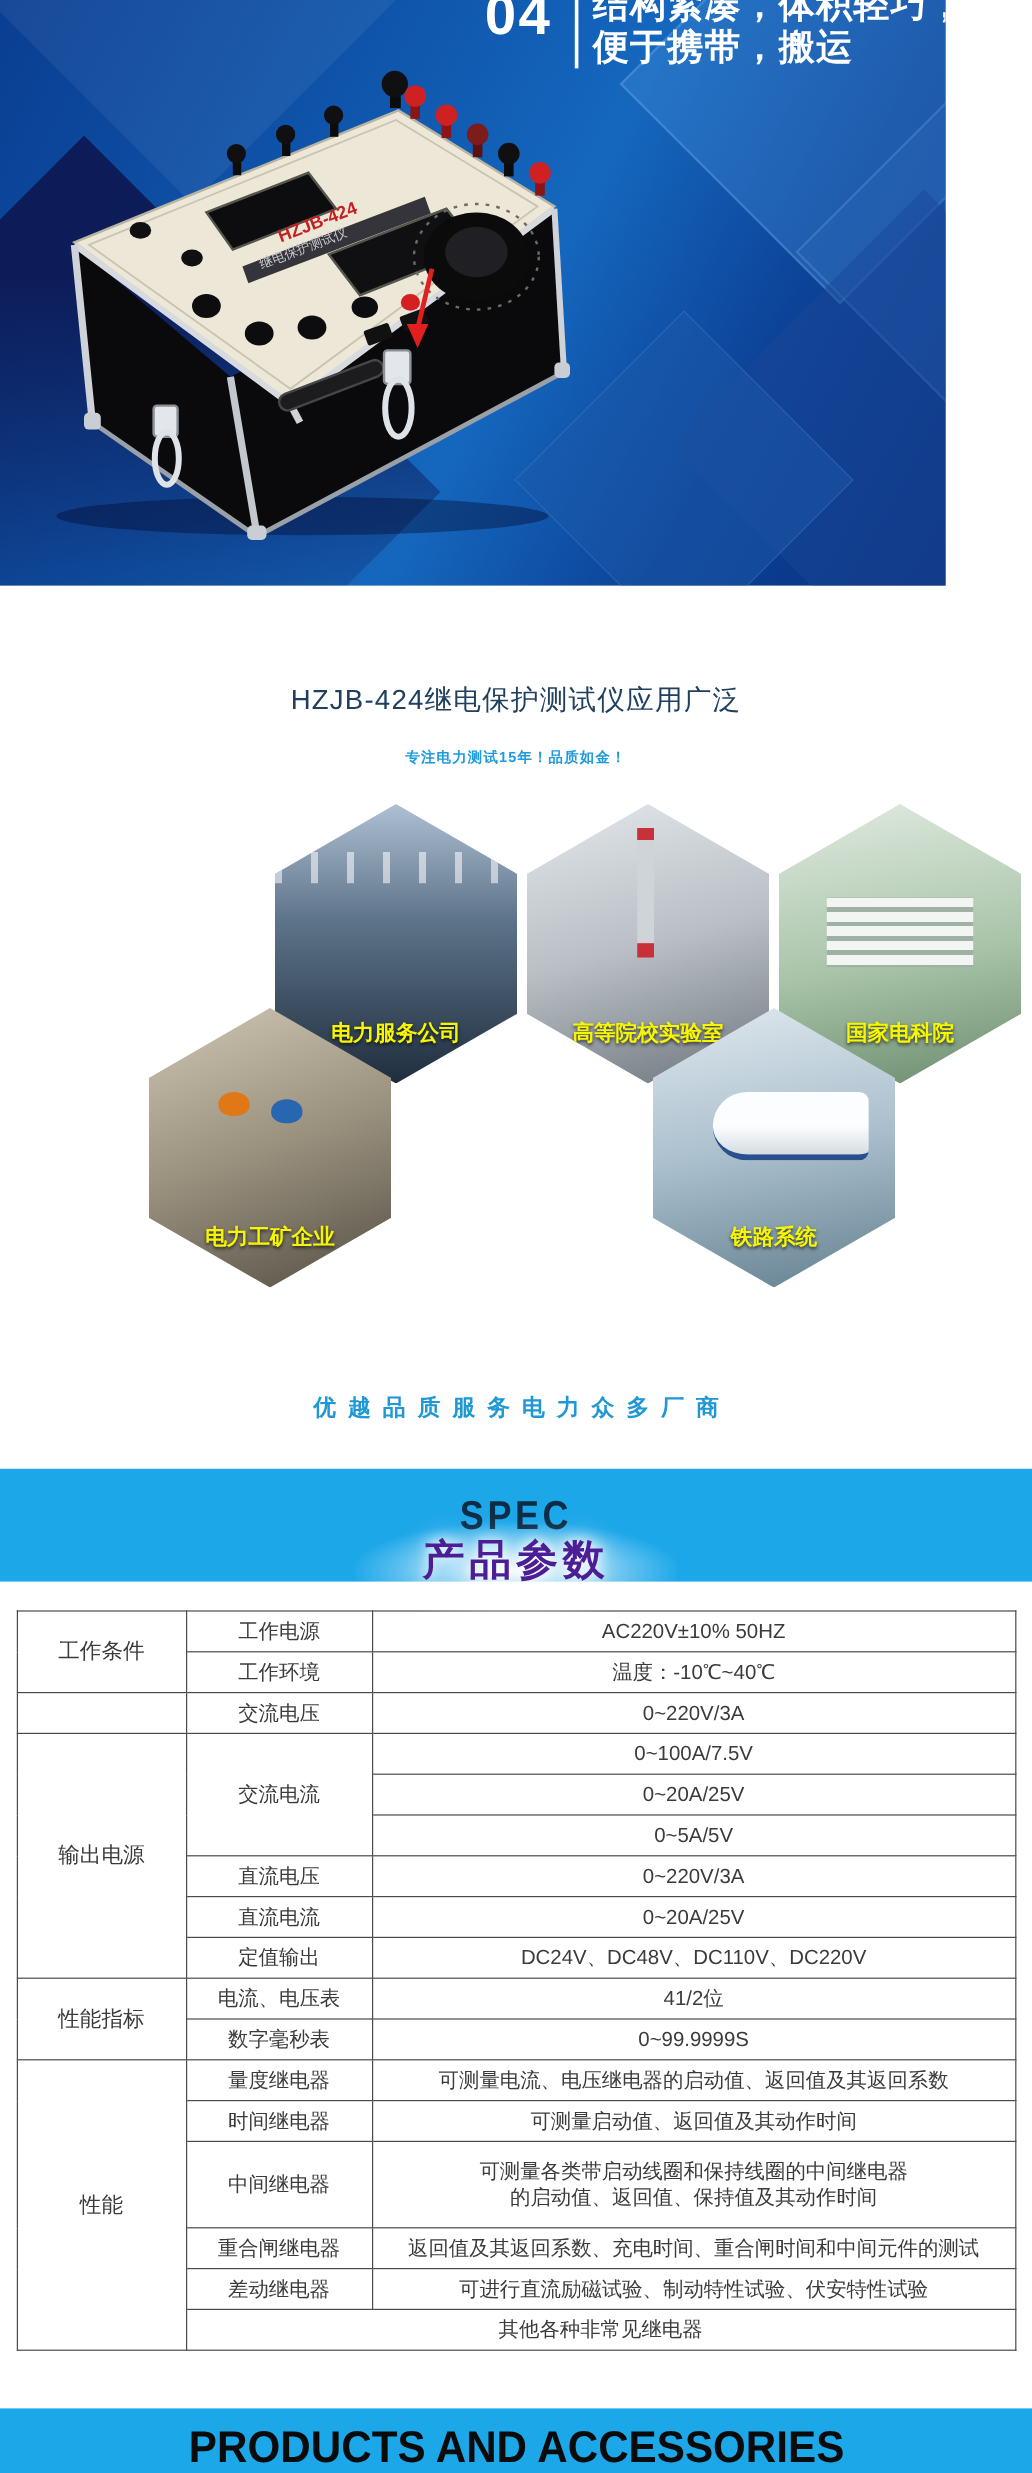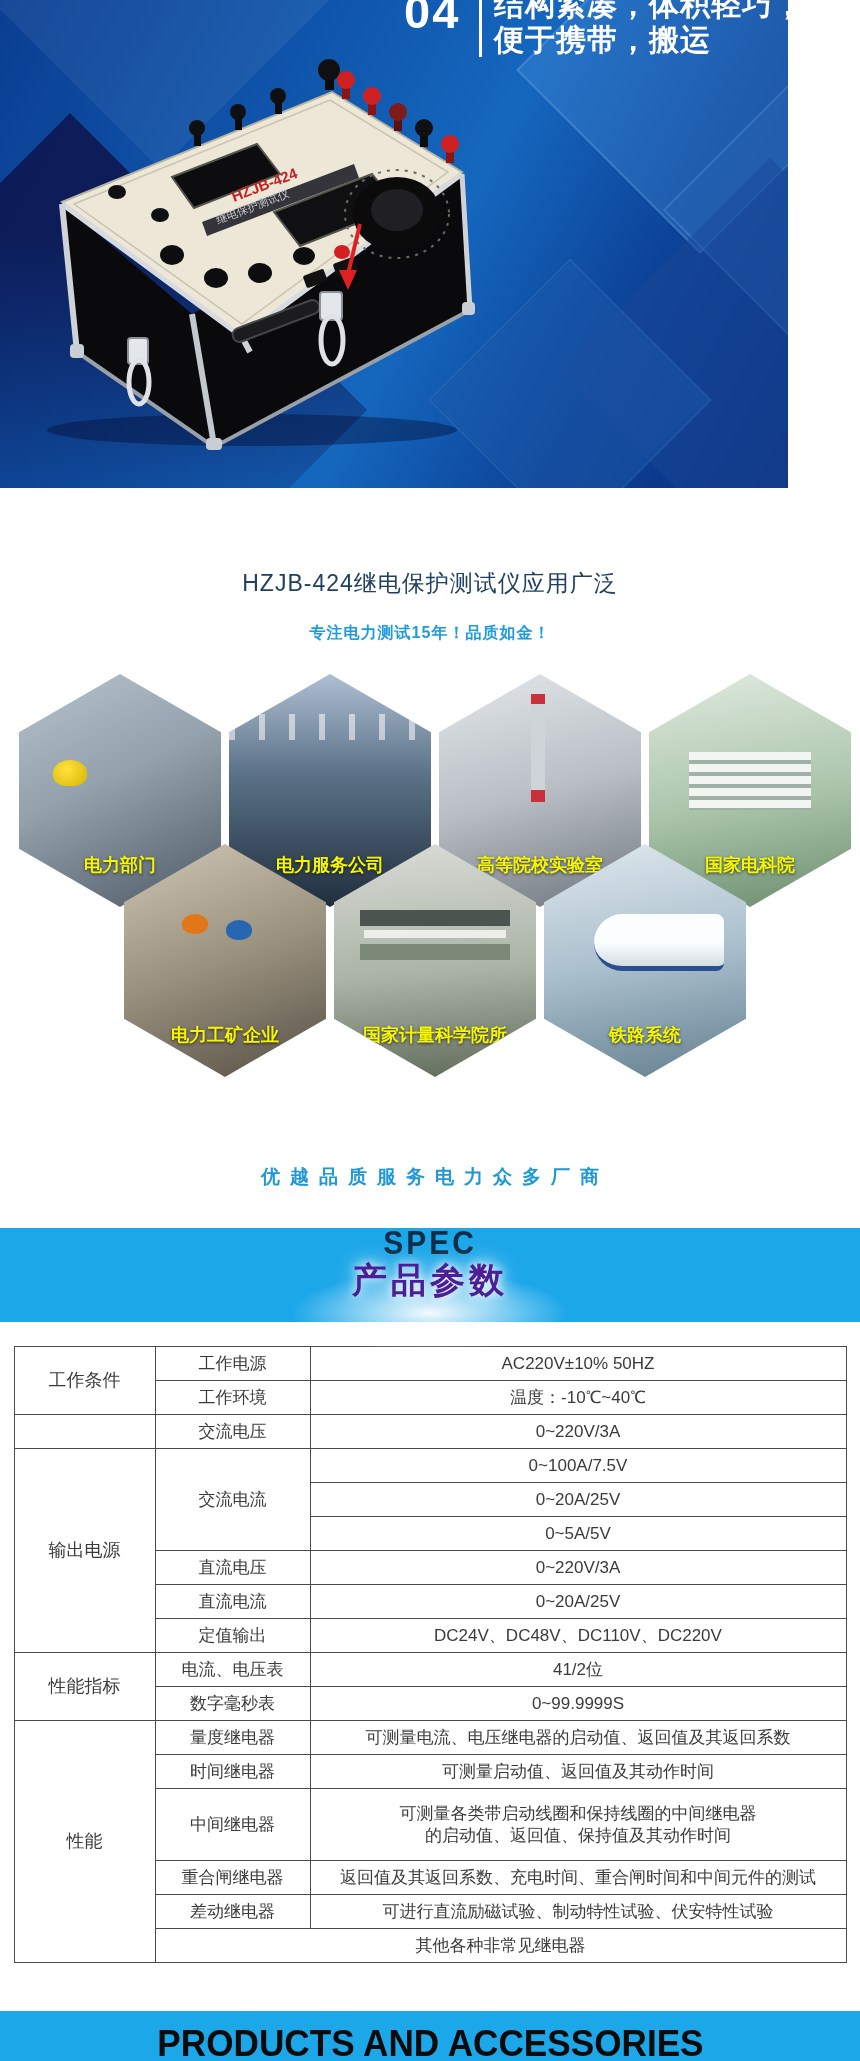--- a/index.html
+++ b/index.html
@@ -25,21 +25,21 @@
   .g6 { width:200px; height:200px; left:470px; top:300px; transform:rotate(45deg);
         background:rgba(30,90,170,.45); border:1px solid rgba(140,195,250,.15);}
   .badge { position:absolute; left:404px; top:-16px; color:#fff; font-size:47px; font-weight:bold; letter-spacing:2px;}
   .vline { position:absolute; left:479px; top:0; width:3px; height:57px; background:#fff;}
   .slogan { position:absolute; left:494px; top:-13px; color:#fff; font-weight:bold;
             font-size:30px; line-height:35px; letter-spacing:1px; white-space:nowrap;}
   .device { position:absolute; left:22px; top:52px; }
   
   .apps { text-align:center; }
   .apps-title { padding-top:80px; font-size:23px; color:#21405f; letter-spacing:1px; }
-  .apps-sub { margin-top:24px; font-size:16px; font-weight:bold; color:#1e9bdb; letter-spacing:1px;}
+  .apps-sub { margin-top:24px; font-size:12px; font-weight:bold; color:#1e9bdb; letter-spacing:1px;}
   .hexgrid { position:relative; width:860px; height:404px; margin-top:30px;}
   .hex { position:absolute; width:202px; height:233px;
          clip-path:polygon(50% 0,100% 25%,100% 75%,50% 100%,0 75%,0 25%); overflow:hidden;}
   .hex .lbl { position:absolute; top:179px; left:0; width:100%; text-align:center;
          color:#f6f600; font-weight:bold; font-size:18px; text-shadow:0 1px 3px rgba(0,0,0,.7); z-index:3;}
   .hx1{left:19px; top:0;  background:linear-gradient(155deg,#b7c2ca 0%,#93a1ad 45%,#4e5a66 100%);}
   .hx2{left:229px;top:0;  background:linear-gradient(180deg,#aebfd2 0%,#5d7389 42%,#1f2e3d 100%);}
   .hx3{left:439px;top:0;  background:linear-gradient(165deg,#e3e7ea 0%,#b9bfc5 50%,#6f767d 100%);padding-left:32px;}
   .hx4{left:649px;top:0;  background:linear-gradient(170deg,#e0eae0 0%,#a9c4a9 55%,#6d8d6f 100%);}
   .hx5{left:124px;top:170px; background:linear-gradient(160deg,#cfc6b4 0%,#9a907e 50%,#555045 100%);}
@@ -54,21 +54,21 @@
       background:repeating-linear-gradient(180deg,#f2f5f2 0 8px,#9fb0a4 8px 12px);}
   .hx5::before{content:""; position:absolute; left:58px; top:70px; width:26px; height:20px; border-radius:50% 50% 45% 45%;
       background:#e07818; box-shadow:44px 6px 0 0 #2766b0;}
   .hx6::before{content:""; position:absolute; left:26px; top:66px; width:150px; height:16px; background:#4c5450;
       box-shadow:0 16px 0 -4px #eceeea, 0 34px 0 0 #7c8878;}
   .hx7::before{content:""; position:absolute; left:50px; top:70px; width:130px; height:52px; border-radius:50px 14px 14px 50px;
       background:linear-gradient(180deg,#fbfdfe 55%,#d4dde2 100%); border-bottom:5px solid #2a4f8f;}
   .tagline { margin-top:86px; font-size:19px; font-weight:bold; color:#2098d5; letter-spacing:10px; text-indent:10px;}
   
   .spec-band { position:relative; margin-top:38px; width:860px; height:94px; background:#1ca7e9;
-      display:flex; flex-direction:column; align-items:center; justify-content:flex-start; overflow:visible;}
+      display:flex; flex-direction:column; align-items:center; justify-content:flex-end; overflow:visible;}
   .spec-glow { position:absolute; left:280px; top:40px; width:300px; height:90px;
       background:radial-gradient(ellipse at center, rgba(255,255,255,.95) 0%, rgba(255,255,255,0) 65%); pointer-events:none;}
   .spec-en { position:relative; font-size:30px; font-weight:bold; color:#0d2c48; letter-spacing:3px; line-height:1; transform:scaleY(1.12);}
   .spec-cn { position:relative; margin-top:4px; font-size:35px; font-weight:bold; color:#4c1d95; line-height:1; letter-spacing:4px;
       text-shadow:0 0 10px #fff, 0 0 22px #fff;}
   
   table.spec { margin:24px auto 0 auto; width:832px; border-collapse:collapse; table-layout:fixed;}
   table.spec td { border:1px solid #4a4a4a; text-align:center; vertical-align:middle;
       font-size:17px; color:#3b3b3b; height:34px; padding:1px 6px; line-height:1.25;}
   table.spec td.g { font-size:18px; }
@@ -169,37 +169,31 @@
     <rect x="184" y="386" width="16" height="12" rx="4" fill="#c9ced5"></rect>
     <rect x="440" y="250" width="13" height="13" rx="4" fill="#c9ced5"></rect>
   </svg>
 </div>
 
 <div class="apps">
   <div class="apps-title">HZJB-424继电保护测试仪应用广泛</div>
   <div class="apps-sub">专注电力测试15年！品质如金！</div>
 
   <div class="hexgrid">
-    <div class="hex hx1">
-      <div class="lbl">电力部门</div>
-      </div>
     <div class="hex hx2">
       <div class="lbl">电力服务公司</div>
       </div>
     <div class="hex hx3">
       <div class="lbl">高等院校实验室</div>
       </div>
     <div class="hex hx4">
       <div class="lbl">国家电科院</div>
       </div>
     <div class="hex hx5">
       <div class="lbl">电力工矿企业</div>
-      </div>
-    <div class="hex hx6">
-      <div class="lbl">国家计量科学院所</div>
       </div>
     <div class="hex hx7">
       <div class="lbl">铁路系统</div>
       </div>
   </div>
 
   <div class="tagline">优越品质服务电力众多厂商</div>
 </div>
 
 <div class="spec-band">

